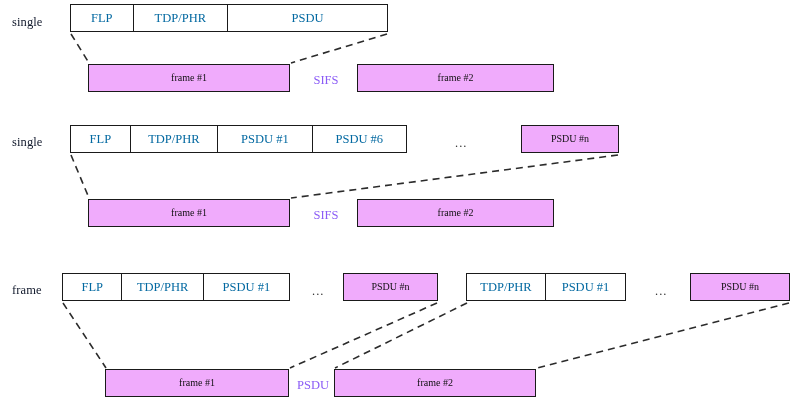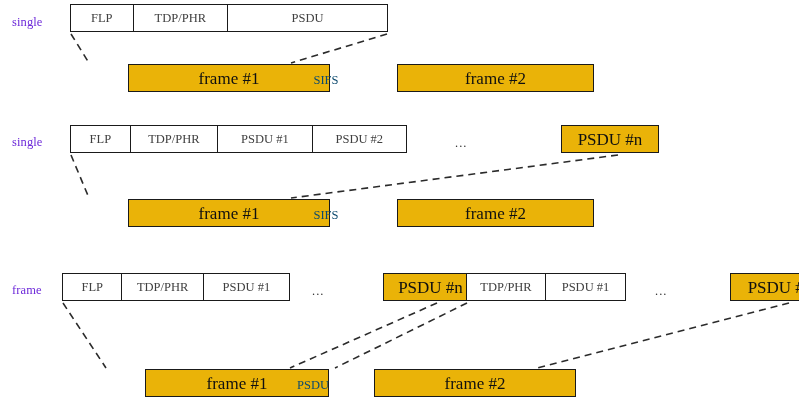--- a/index.html
+++ b/index.html
@@ -20,29 +20,29 @@
     position: absolute;
     left: 0;
     top: 0;
     width: 799px;
     height: 407px;
   }
   .row-label {
     position: absolute;
     font-size: 12.5px;
     line-height: 1;
-    color: #6d28d9;
+    color: #0f172a;
     white-space: nowrap;
     letter-spacing: 0.1px;
   }
   .gap-label {
     position: absolute;
     font-size: 12.5px;
     line-height: 1;
-    color: #0c4a6e;
+    color: #8b5cf6;
     white-space: nowrap;
     text-align: center;
   }
   .ellipsis {
     position: absolute;
     font-size: 12.5px;
     line-height: 1;
     color: #333333;
     letter-spacing: 1px;
     white-space: nowrap;
@@ -55,42 +55,41 @@
     border: 1.3px solid #1a1a1a;
     background: #ffffff;
   }
   .strip .cell {
     box-sizing: border-box;
     display: flex;
     align-items: center;
     justify-content: center;
     font-size: 12.5px;
     line-height: 1;
-    color: #404040;
+    color: #0369a1;
     white-space: nowrap;
     border-right: 1.3px solid #1a1a1a;
     background: #ffffff;
   }
   .strip .cell:last-child {
     border-right: none;
   }
   
   .box {
     position: absolute;
     box-sizing: border-box;
     border: 1.3px solid #1a1a1a;
-    background: #eab308;
+    background: #f0abfc;
     display: flex;
     align-items: center;
     justify-content: center;
-    font-size: 17px;
+    font-size: 10px;
     line-height: 1;
     color: #101010;
     white-space: nowrap;
-    margin-left: 40px;
   }
   svg.connectors {
     position: absolute;
     left: 0;
     top: 0;
     width: 799px;
     height: 407px;
     pointer-events: none;
   }
 </style>
@@ -112,21 +111,21 @@
   <div class="gap-label" style="left:300px; top:74px; width:52px;">SIFS</div>
 
   <div class="box" style="left:357px; top:64px; width:197px; height:28px;">frame #2</div>
 
   <div class="row-label" style="left:12px; top:136px;">single</div>
 
   <div class="strip" style="left:70px; top:125px; width:337px; height:28px;">
     <div class="cell" style="width:60px;">FLP</div>
     <div class="cell" style="width:88px;">TDP/PHR</div>
     <div class="cell" style="width:95px;">PSDU #1</div>
-    <div class="cell" style="width:94px;">PSDU #2</div>
+    <div class="cell" style="width:94px;">PSDU #6</div>
   </div>
 
   <div class="ellipsis" style="left:455px; top:137px;">...</div>
 
   <div class="box" style="left:521px; top:125px; width:98px; height:28px;">PSDU #n</div>
 
   <div class="box" style="left:88px; top:199px; width:202px; height:28px;">frame #1</div>
 
   <div class="gap-label" style="left:300px; top:209px; width:52px;">SIFS</div>
 

